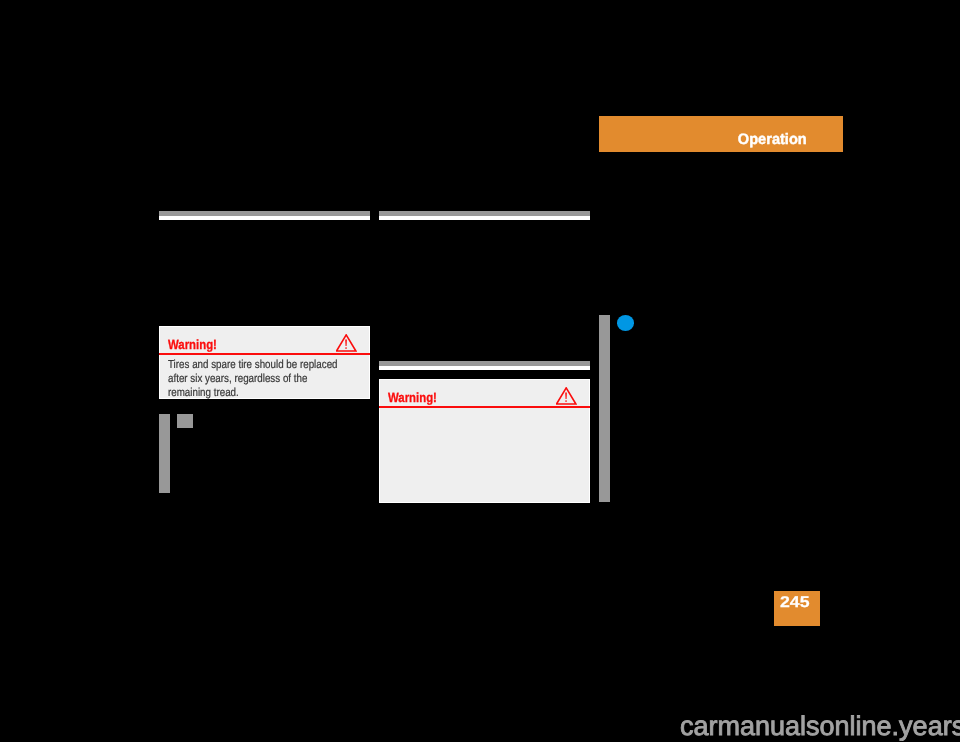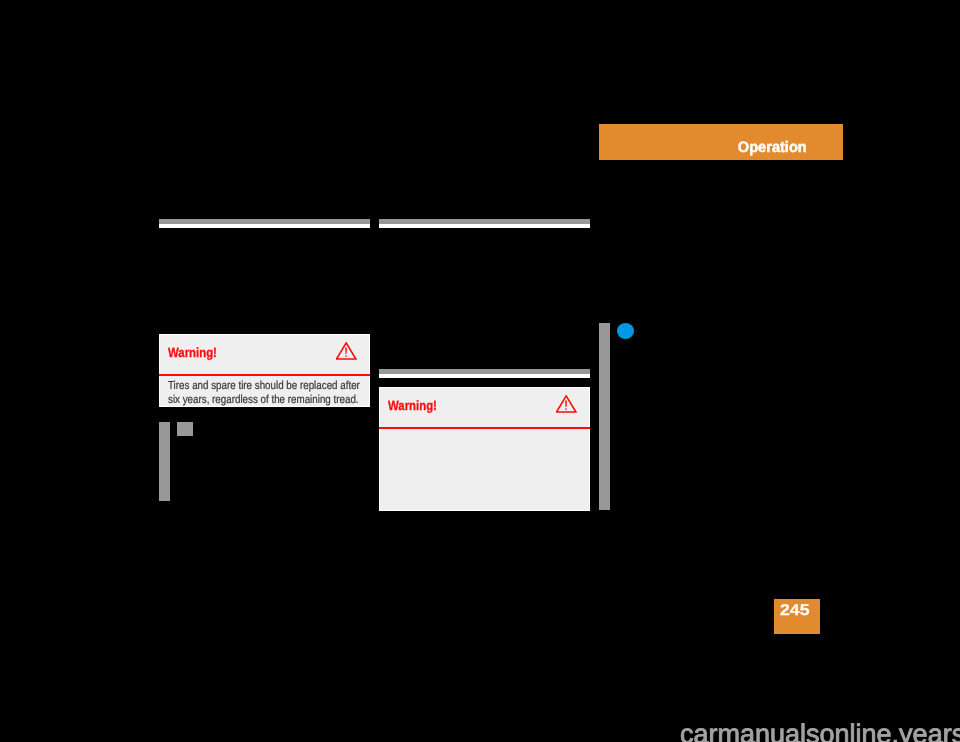--- a/index.html
+++ b/index.html
@@ -3,21 +3,21 @@
 <meta charset="utf-8">
 <style>
   html,body{margin:0;padding:0;}
   body{width:960px;height:742px;background:#000;overflow:hidden;
        font-family:"Liberation Sans",sans-serif;position:relative;
        -webkit-font-smoothing:antialiased;-moz-osx-font-smoothing:grayscale;
        text-rendering:geometricPrecision;}
   
   *{-webkit-font-smoothing:antialiased;}
   .page{position:absolute;inset:0;transform:translateZ(0);}
-  .abs{position:absolute;margin-top:8px;}
+  .abs{position:absolute;}
 
   
   .section-tab{left:599px;top:116px;width:244px;height:36px;background:#e28b2e;}
   .section-tab .lbl{position:absolute;right:36px;top:15px;color:#fff;font-weight:bold;
     font-size:15.2px;display:inline-block;transform:scaleX(0.96) translateZ(0);transform-origin:right top;
     -webkit-text-stroke:0.45px #fff;}
 
   
   .page-tab{left:774px;top:591px;width:46px;height:35px;background:#e28b2e;}
   .page-tab .lbl{position:absolute;left:5.7px;top:3.2px;color:#fff;font-weight:bold;
@@ -25,27 +25,27 @@
     -webkit-text-stroke:0.25px #fff;}
 
   
   .rule{height:9px;}
   .rule .top{height:4.5px;background:#989898;}
   .rule .bot{height:4.5px;background:#ffffff;}
 
   
   .warnbox{background:#efefef;box-sizing:border-box;
     box-shadow:inset 0 0 0 1px #ffffff;}
-  .warnhead{position:relative;height:40px;}
+  .warnhead{position:relative;height:27px;}
   .warnhead .ttl{position:absolute;left:8.8px;top:10.5px;color:#fb0d0d;
     font-weight:bold;font-size:13.4px;display:inline-block;
     transform:scaleX(0.85) translateZ(0);transform-origin:left top;-webkit-text-stroke:0.3px #fb0d0d;}
   .warnhead .tri{position:absolute;}
   .warnsep{height:2px;background:#fb0d0d;}
-  .warnbody{padding:3px 8px 0 9px;color:#393939;font-size:11.6px;line-height:14px;
+  .warnbody{padding:3px 22px 0 9px;color:#393939;font-size:11.6px;line-height:14px;
     -webkit-text-stroke:0.22px #393939;}
   
   .sq{transform:scaleX(0.845) translateZ(0);transform-origin:left top;width:118.34%;}
 
   .graybar{background:#989898;}
   .bluedot{background:#0097e4;border-radius:50%;}
   .watermark{transform:translateZ(0);color:#a2a2a2;font-size:27px;letter-spacing:0px;white-space:nowrap;
     -webkit-text-stroke:0.9px #a2a2a2;}
   .warnbody .intro{word-spacing:0.9px;}
   .blist{margin:5px 0 0 0;padding:0;list-style:none;}

